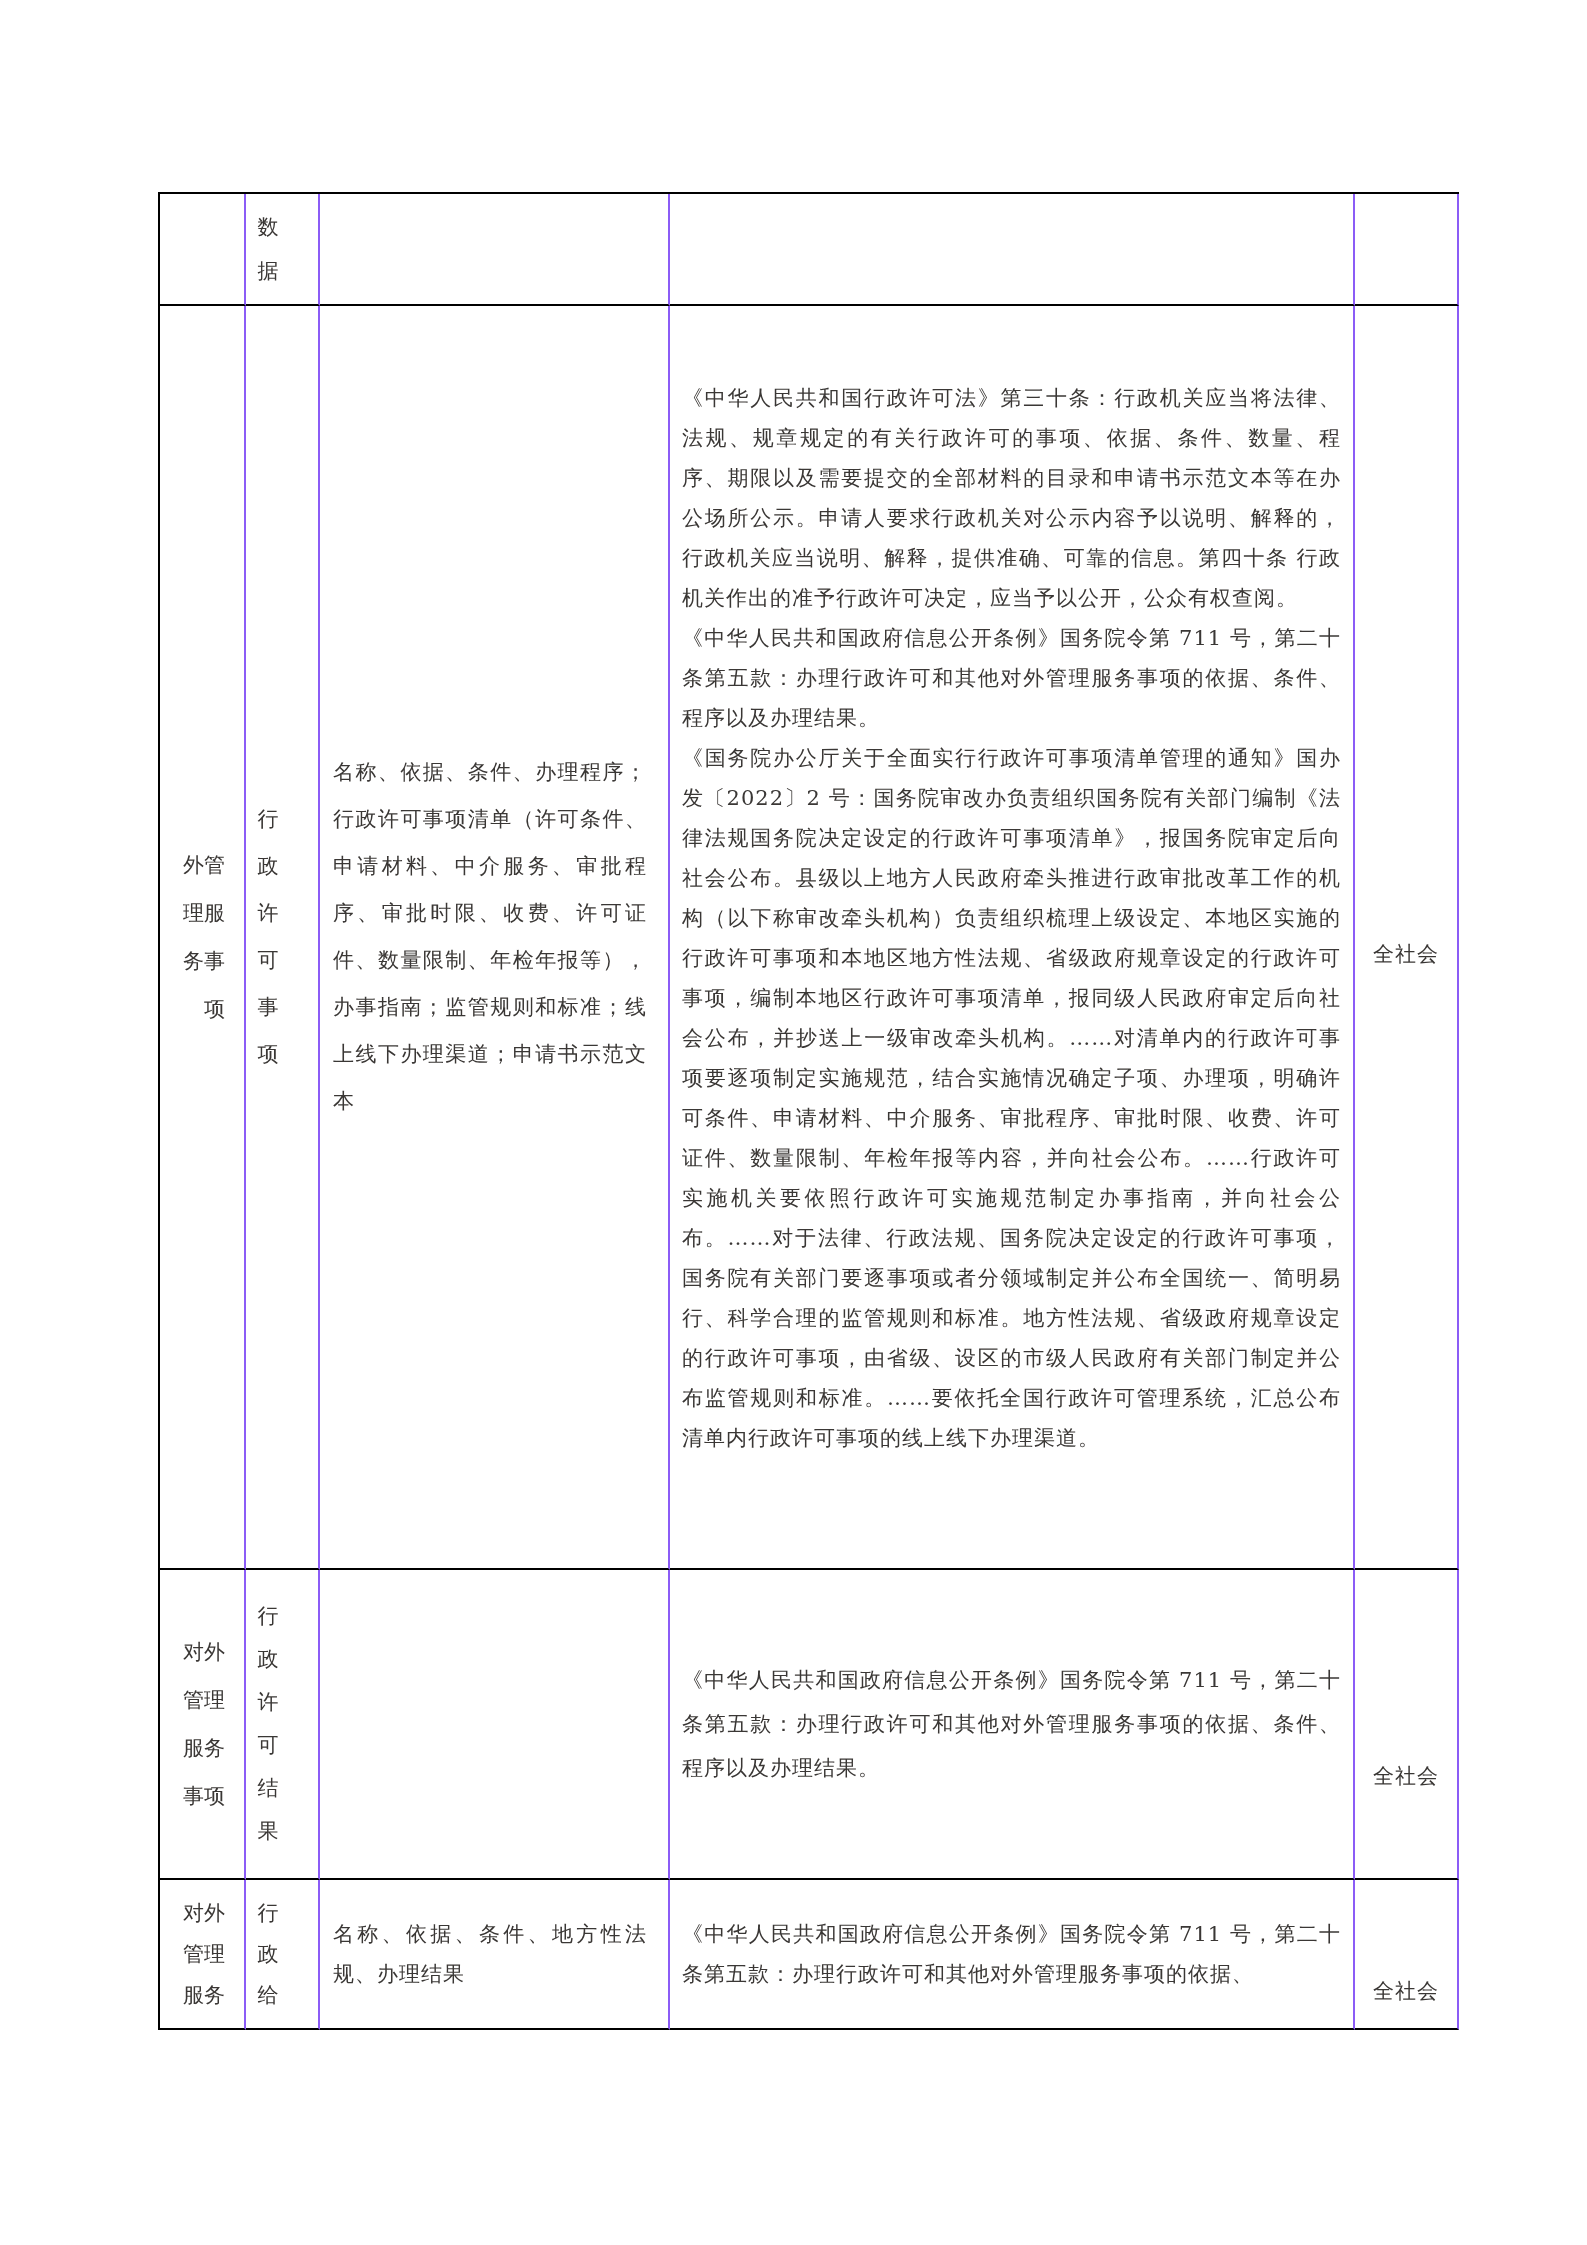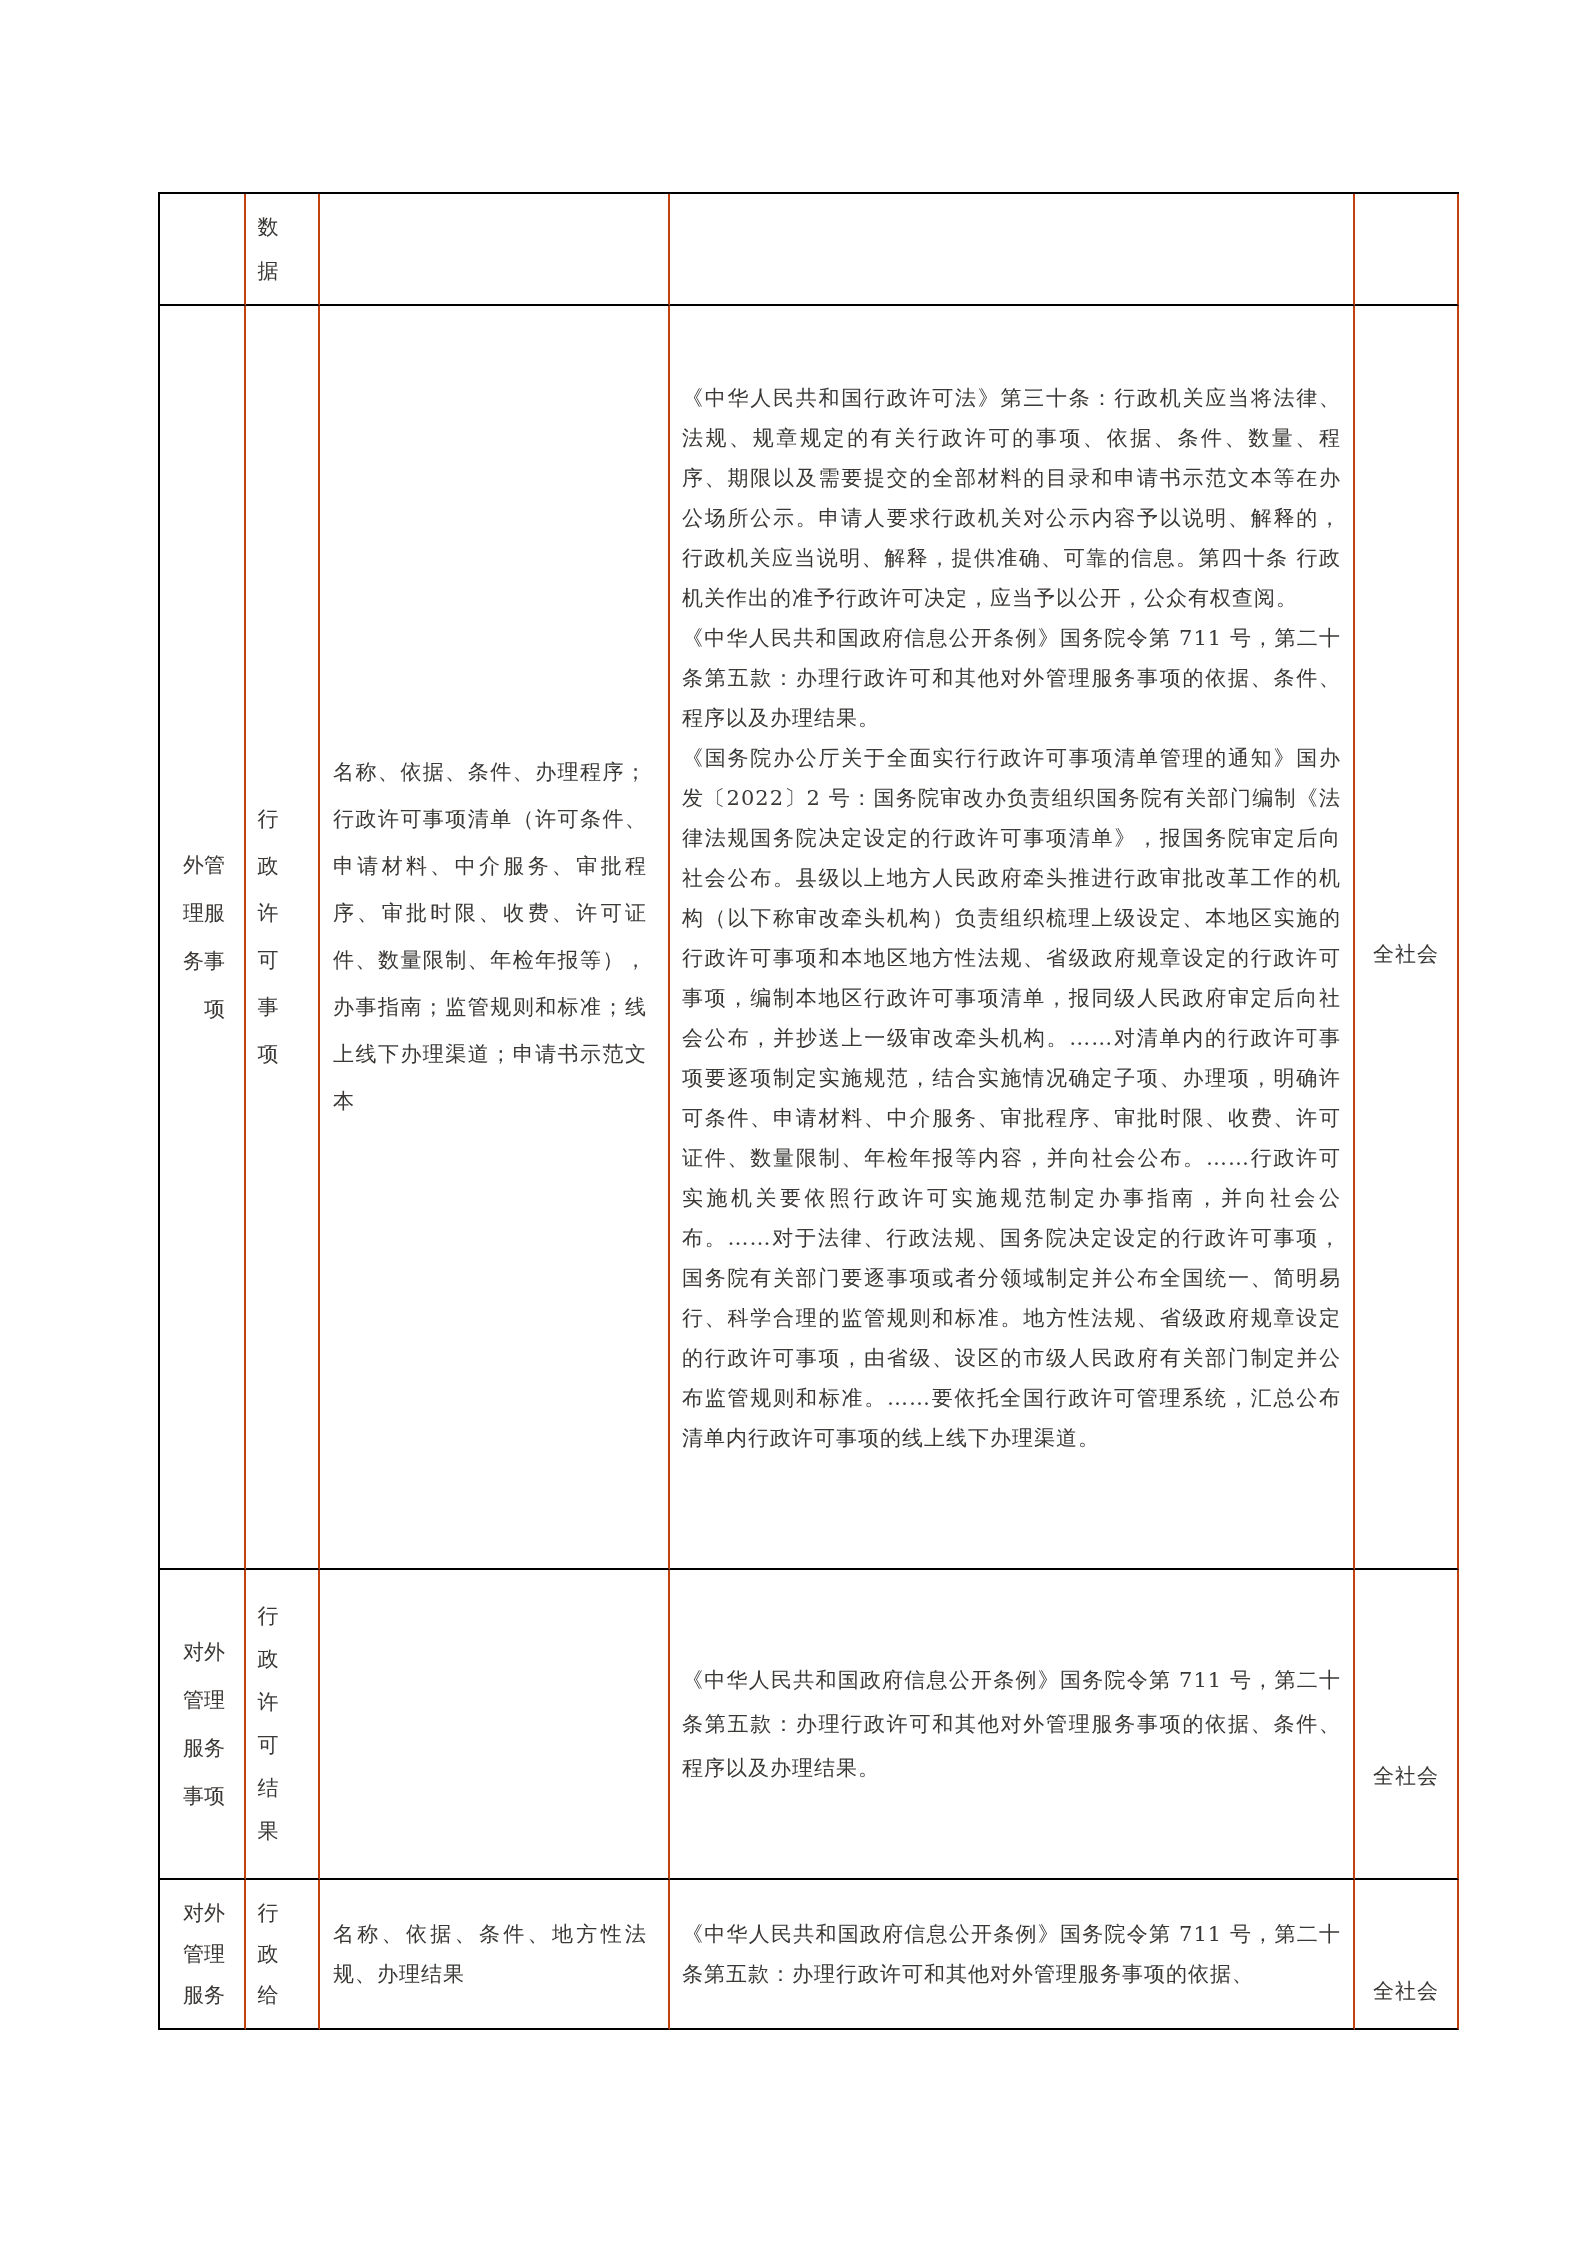--- a/index.html
+++ b/index.html
@@ -12,21 +12,21 @@
   }
   .doc-table {
     position:absolute; left:158px; top:192px;
     display:grid;
     grid-template-columns:86px 74px 350px 685px 104px;
     grid-template-rows:112px 1264px 310px 150px;
     border-top:2px solid #000;
     border-left:2px solid #000;
   }
   .cell {
-    border-right:2px solid #c2410c;
+    border-right:2px solid #8b5cf6;
     border-bottom:2px solid #000;
     display:flex; align-items:center; justify-content:center;
     overflow:hidden;
     font-size:21px;
   }
   
   .stack1 { width:26px; text-align:center; word-break:break-all; margin-right:28px; }
   .lh47 { line-height:47px; }
   .lh44 { line-height:44px; }
   .lh43 { line-height:43px; }

